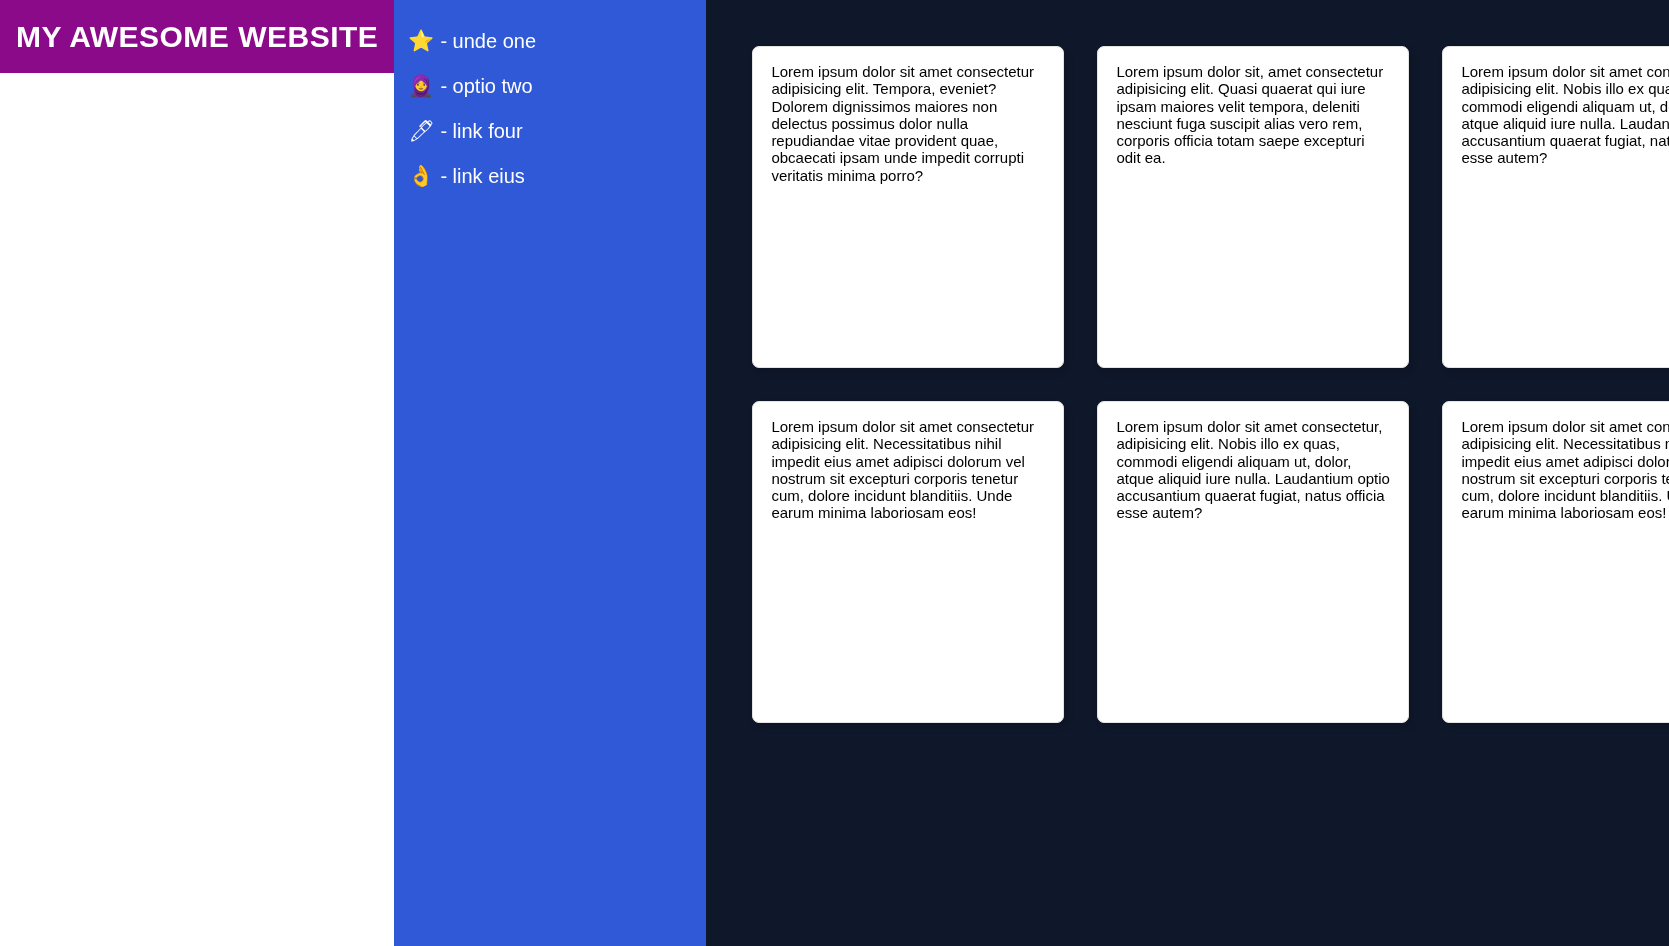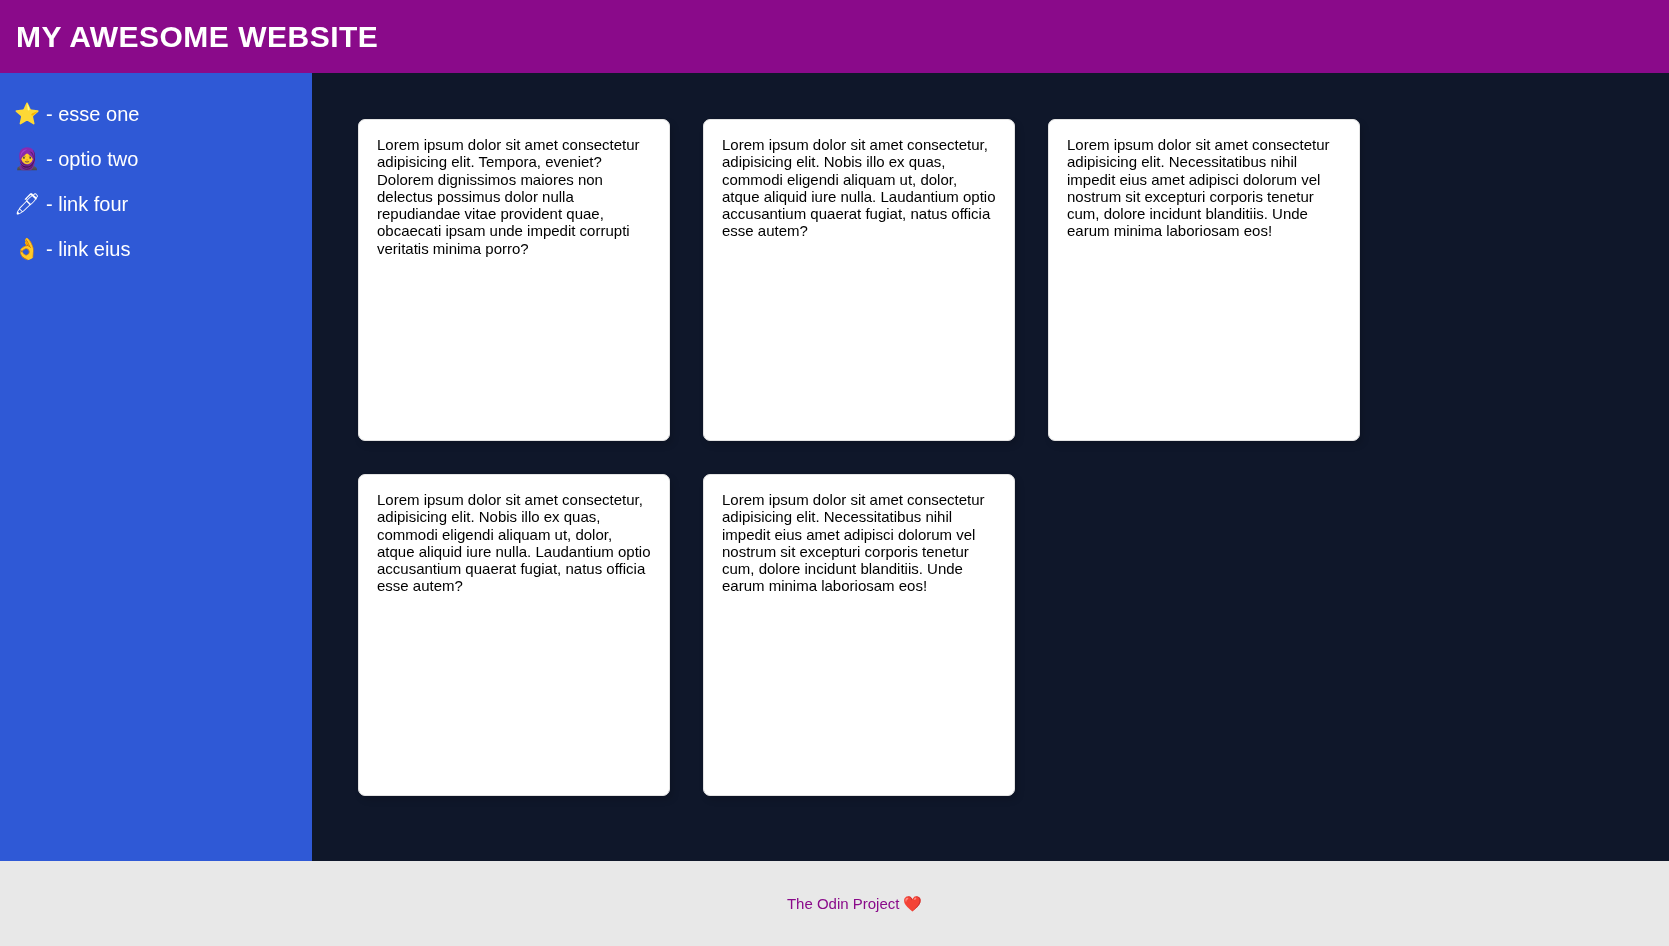--- a/index.html
+++ b/index.html
@@ -9,21 +9,20 @@
     width: 1669px;
     height: 946px;
     background: #ffffff;
     font-family: "Liberation Sans", sans-serif;
   }
   .page {
     position: relative;
     width: 1669px;
     height: 946px;
     display: flex;
-    flex-direction: column;
     background: #ffffff;
     overflow: hidden;
   }
 
   
   .header {
     flex: 0 0 auto;
     height: 73px;
     background: #8a0a8a;
     color: #ffffff;
@@ -138,41 +137,44 @@
   <header class="header">
     <h1 class="header-title">MY AWESOME WEBSITE</h1>
   </header>
 
   <div class="body-row">
 
     <nav class="sidebar">
       <ul class="nav-list">
         <li class="nav-item">
           <span class="nav-icon">⭐</span>
-          <span class="nav-label">- esse one</span>
+          <span class="nav-label">- unde one</span>
         </li>
         <li class="nav-item">
           <span class="nav-icon">🧕</span>
           <span class="nav-label">- optio two</span>
         </li>
         <li class="nav-item">
           <span class="nav-icon">🖊</span>
           <span class="nav-label">- link four</span>
         </li>
         <li class="nav-item">
           <span class="nav-icon">👌</span>
           <span class="nav-label">- link eius</span>
         </li>
       </ul>
     </nav>
 
     <main class="main">
       <div class="card-grid">
         <div class="card">
           <p class="card-text">Lorem ipsum dolor sit amet consectetur adipisicing elit. Tempora, eveniet? Dolorem dignissimos maiores non delectus possimus dolor nulla repudiandae vitae provident quae, obcaecati ipsam unde impedit corrupti veritatis minima porro?</p>
+        </div>
+        <div class="card">
+          <p class="card-text">Lorem ipsum dolor sit, amet consectetur adipisicing elit. Quasi quaerat qui iure ipsam maiores velit tempora, deleniti nesciunt fuga suscipit alias vero rem, corporis officia totam saepe excepturi odit ea.</p>
         </div>
         <div class="card">
           <p class="card-text">Lorem ipsum dolor sit amet consectetur, adipisicing elit. Nobis illo ex quas, commodi eligendi aliquam ut, dolor, atque aliquid iure nulla. Laudantium optio accusantium quaerat fugiat, natus officia esse autem?</p>
         </div>
         <div class="card">
           <p class="card-text">Lorem ipsum dolor sit amet consectetur adipisicing elit. Necessitatibus nihil impedit eius amet adipisci dolorum vel nostrum sit excepturi corporis tenetur cum, dolore incidunt blanditiis. Unde earum minima laboriosam eos!</p>
         </div>
         <div class="card">
           <p class="card-text">Lorem ipsum dolor sit amet consectetur, adipisicing elit. Nobis illo ex quas, commodi eligendi aliquam ut, dolor, atque aliquid iure nulla. Laudantium optio accusantium quaerat fugiat, natus officia esse autem?</p>
         </div>

